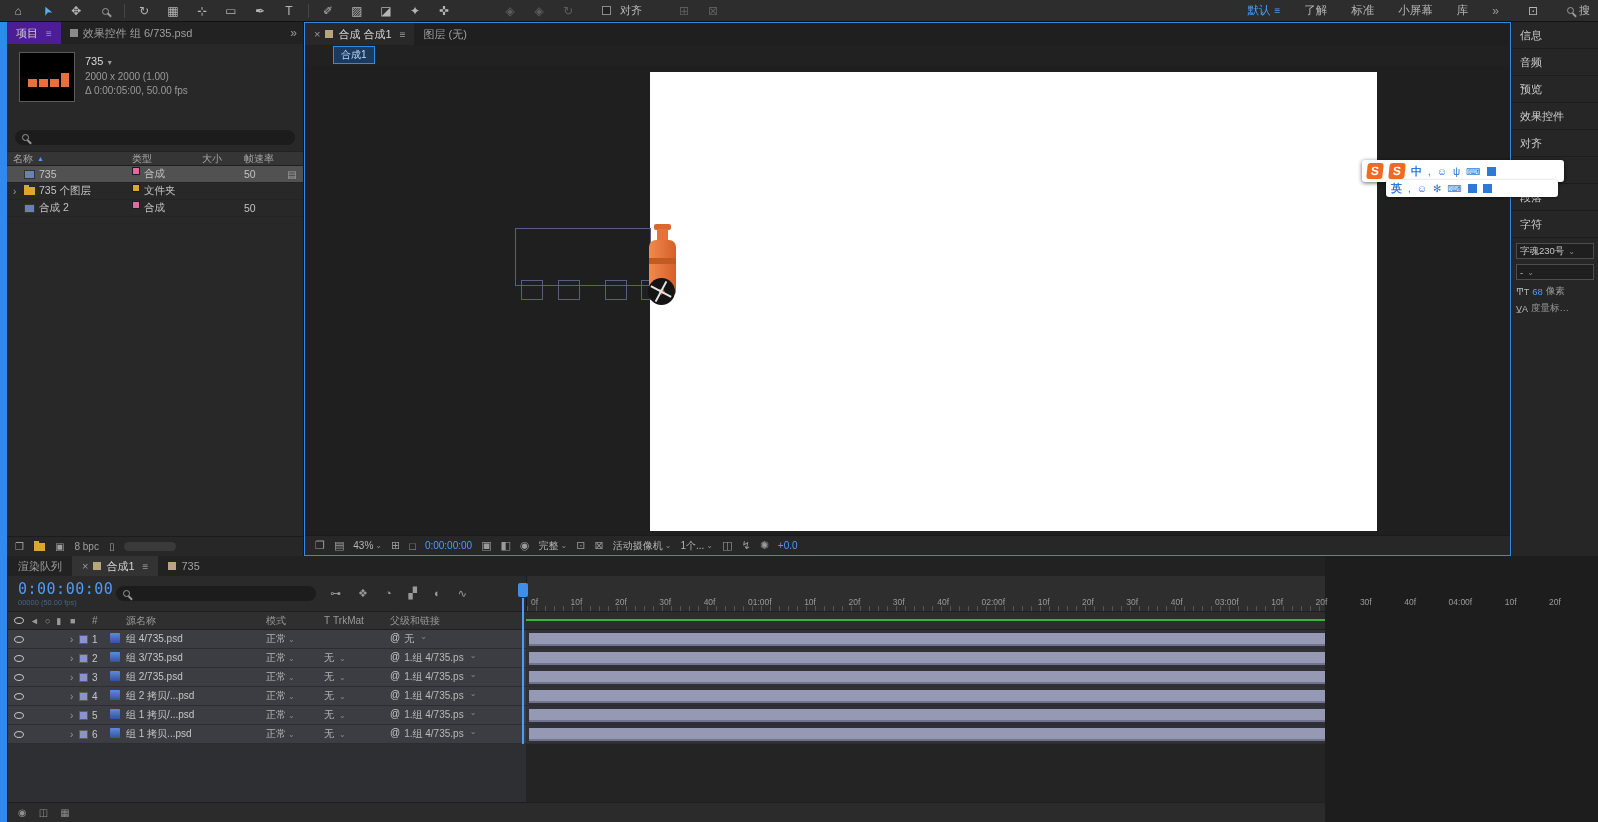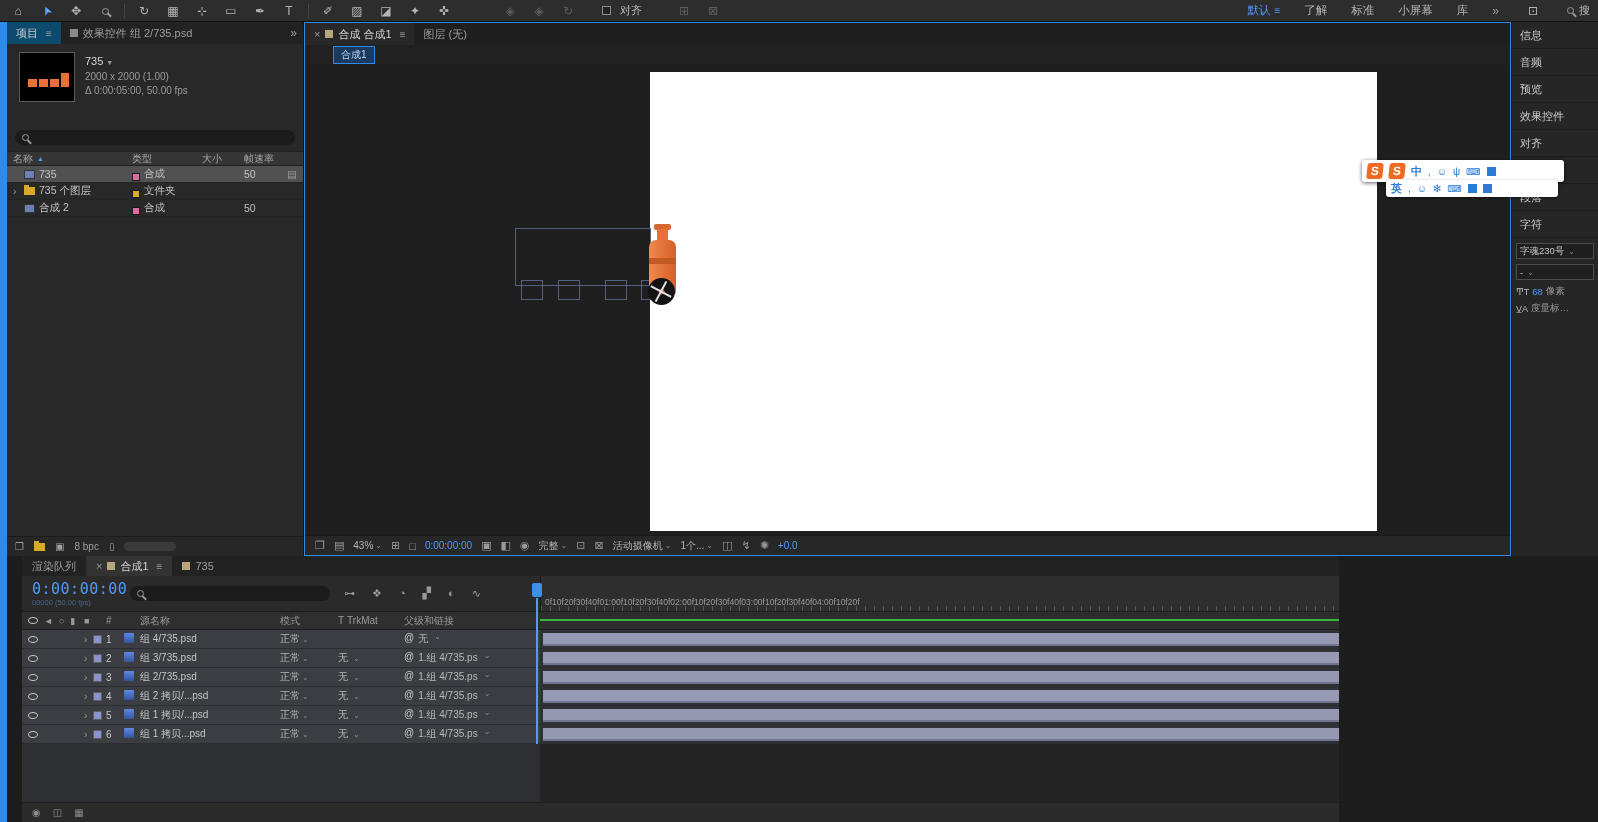--- a/index.html
+++ b/index.html
@@ -28,36 +28,36 @@
   .mag::after { content:""; position:absolute; width:5px; height:1.5px; background:#9a9a9a; transform:rotate(45deg); right:-4px; bottom:-2px; }
 
   
   .left-stripe { position:absolute; left:0; top:22px; width:7px; height:800px; background:#2d8ceb; }
 
   
   .project { position:absolute; left:7px; top:22px; width:297px; height:534px; background:#282828;
              border-right:1px solid #161616; display:flex; flex-direction:column; }
   .ptabs { height:22px; background:#222; display:flex; align-items:center; font-size:11px; color:#9f9f9f; }
   .ptab { padding:0 9px; height:22px; display:flex; align-items:center; gap:5px; }
-  .ptab.active { background:#0c4a6e; color:#d2d2d2; }
+  .ptab.active { background:#4c1d95; color:#d2d2d2; }
   .ptab .sq { width:8px; height:8px; background:#8a8a8a; display:inline-block; }
   .ptabs .chev { margin-left:auto; padding-right:6px; }
   .pv { display:flex; gap:10px; padding:8px 10px 2px 12px; }
   .thumb { width:56px; height:50px; background:#000; border:1px solid #5a5a5a; position:relative; flex:none; }
   .thumb .t-car { position:absolute; background:#e8703a; }
   .pv-info { font-size:10px; color:#9a9a9a; line-height:14px; padding-top:2px; }
   .pv-name { color:#d8d8d8; font-size:11px; }
   .pv-name .drop_tri { font-size:7px; color:#9a9a9a; margin-left:3px; }
   .psearch { margin:26px 8px 6px 8px; height:15px; background:#1c1c1c; border-radius:8px; display:flex; align-items:center; padding:0 7px; gap:5px; }
   .phead { height:15px; background:#353535; border-top:1px solid #222; border-bottom:1px solid #202020;
            display:flex; align-items:center; font-size:10px; color:#a5a5a5; }
   .prow { height:17px; display:flex; align-items:center; font-size:10.5px; color:#c2c2c2; border-bottom:1px solid #242424; }
   .prow.sel { background:#515151; }
   .c-pname { width:125px; display:flex; align-items:center; gap:4px; padding-left:6px; overflow:hidden; white-space:nowrap; }
-  .c-ptype { width:70px; display:flex; align-items:flex-end; gap:4px; overflow:hidden; }
+  .c-ptype { width:70px; display:flex; align-items:flex-start; gap:4px; overflow:hidden; }
   .c-psize { width:42px; }
   .c-pfps  { width:40px; }
   .c-pextra{ flex:1; text-align:right; padding-right:6px; color:#9a9a9a; }
   .sw { width:8px; height:8px; display:inline-block; border:1px solid #1c1c1c; flex:none; }
   .fico { width:11px; height:9px; display:inline-block; background:#6b7fb8; border:1px solid #333; flex:none; }
   .folder { width:11px; height:8px; display:inline-block; background:#d9a92b; position:relative; flex:none; }
   .folder::before { content:""; position:absolute; top:-2px; left:0; width:5px; height:2px; background:#d9a92b; }
   .exp-ar { color:#9a9a9a; font-size:10px; width:7px; }
   .pfoot { margin-top:auto; height:20px; background:#272727; border-top:1px solid #1c1c1c;
            display:flex; align-items:center; gap:10px; padding:0 8px; font-size:10px; color:#9f9f9f; }
@@ -113,35 +113,35 @@
           box-shadow:0 1px 4px rgba(0,0,0,.6); display:flex; align-items:center; gap:6px; padding:0 5px; z-index:60; }
   .ime2 { position:absolute; left:1386px; top:180px; width:172px; height:17px; background:#fff; border-radius:3px;
           box-shadow:0 1px 3px rgba(0,0,0,.5); display:flex; align-items:center; gap:6px; padding:0 5px; z-index:60; font-size:10px; }
   .slogo { width:16px; height:16px; background:#f06a23; color:#fff; font-weight:bold; font-size:12px; line-height:16px;
            text-align:center; border-radius:3px; transform:skewX(-6deg); display:inline-block; }
   .ime-blue { color:#2b7bd6; font-size:11px; font-weight:bold; }
   .ime-ic { color:#2b7bd6; font-size:10px; }
   .ime-sq { width:9px; height:9px; background:#2b7bd6; display:inline-block; }
 
   
-  .timeline { position:absolute; left:22px; top:556px; width:1317px; height:266px; background:#2a2a2a; display:flex; flex-direction:column; }
+  .timeline { position:absolute; left:8px; top:556px; width:1317px; height:266px; background:#2a2a2a; display:flex; flex-direction:column; }
   .tl-tabs { height:20px; background:#222; display:flex; align-items:center; font-size:11px; color:#9f9f9f; }
   .ttab { padding:0 10px; height:20px; display:flex; align-items:center; gap:5px; }
   .ttab.active { background:#333; color:#d6d6d6; }
   .tl-controls { height:36px; display:flex; background:#2a2a2a; border-bottom:1px solid #1e1e1e; }
   .tlc-left { width:518px; display:flex; align-items:center; flex:none; }
   .tc-block { width:108px; padding-left:10px; }
   .timecode { font-family:"DejaVu Sans Mono","Liberation Mono",monospace; font-size:15px; color:#4f9bfa; letter-spacing:.5px; }
   .frameinfo { font-size:7.5px; color:#47648a; }
   .tl-search { width:200px; height:15px; background:#1c1c1c; border-radius:8px; display:flex; align-items:center; gap:5px; padding:0 7px; }
   .tlc-icons { display:flex; gap:17px; margin-left:14px; color:#9a9a9a; font-size:11px; }
   .ruler { flex:1; position:relative; background:#2e2e2e; border-left:1px solid #1b1b1b; }
   .ticks { position:absolute; left:0; right:0; bottom:0; height:5px;
            background:repeating-linear-gradient(90deg,#555 0 1px,transparent 1px 9px); }
-  .ruler-labels { position:absolute; bottom:4px; left:4px; width:1030px; display:flex; justify-content:flex-start;
+  .ruler-labels { position:absolute; bottom:4px; left:4px; width:1030px; display:flex; justify-content:space-between;
                   font-size:8.5px; color:#9a9a9a; }
   .tl-header { height:18px; display:flex; background:#2f2f2f; border-bottom:1px solid #1e1e1e; font-size:10px; color:#9a9a9a; }
   .th-left { width:518px; display:flex; align-items:center; flex:none; }
   .th-right { flex:1; background:#2d2d2d; }
   .c-tg { width:62px; display:flex; align-items:center; gap:6px; padding-left:6px; flex:none; }
   .c-lb { width:22px; display:flex; align-items:center; gap:2px; flex:none; }
   .c-n { width:18px; flex:none; }
   .c-ic { width:16px; flex:none; }
   .c-name { flex:1; overflow:hidden; white-space:nowrap; }
   .c-mode { width:58px; flex:none; }
@@ -216,21 +216,21 @@
   <div class="left-stripe"></div>
 
   <div class="project">
     <div class="ptabs">
       <span class="ptab active">
         <span>项目</span>
         <i class="tmenu">≡</i>
       </span>
       <span class="ptab">
         <i class="sq"></i>
-        <span>效果控件 组 2/735.psd</span>
+        <span>效果控件 组 6/735.psd</span>
       </span>
       <span class="chev">»</span>
     </div>
 
     <div class="pv">
       <div class="thumb">
         <div class="t-car" style="left:8px;top:26px;width:9px;height:8px"></div>
         <div class="t-car" style="left:19px;top:26px;width:9px;height:8px"></div>
         <div class="t-car" style="left:30px;top:26px;width:9px;height:8px"></div>
         <div class="t-car" style="left:41px;top:20px;width:8px;height:14px"></div>

